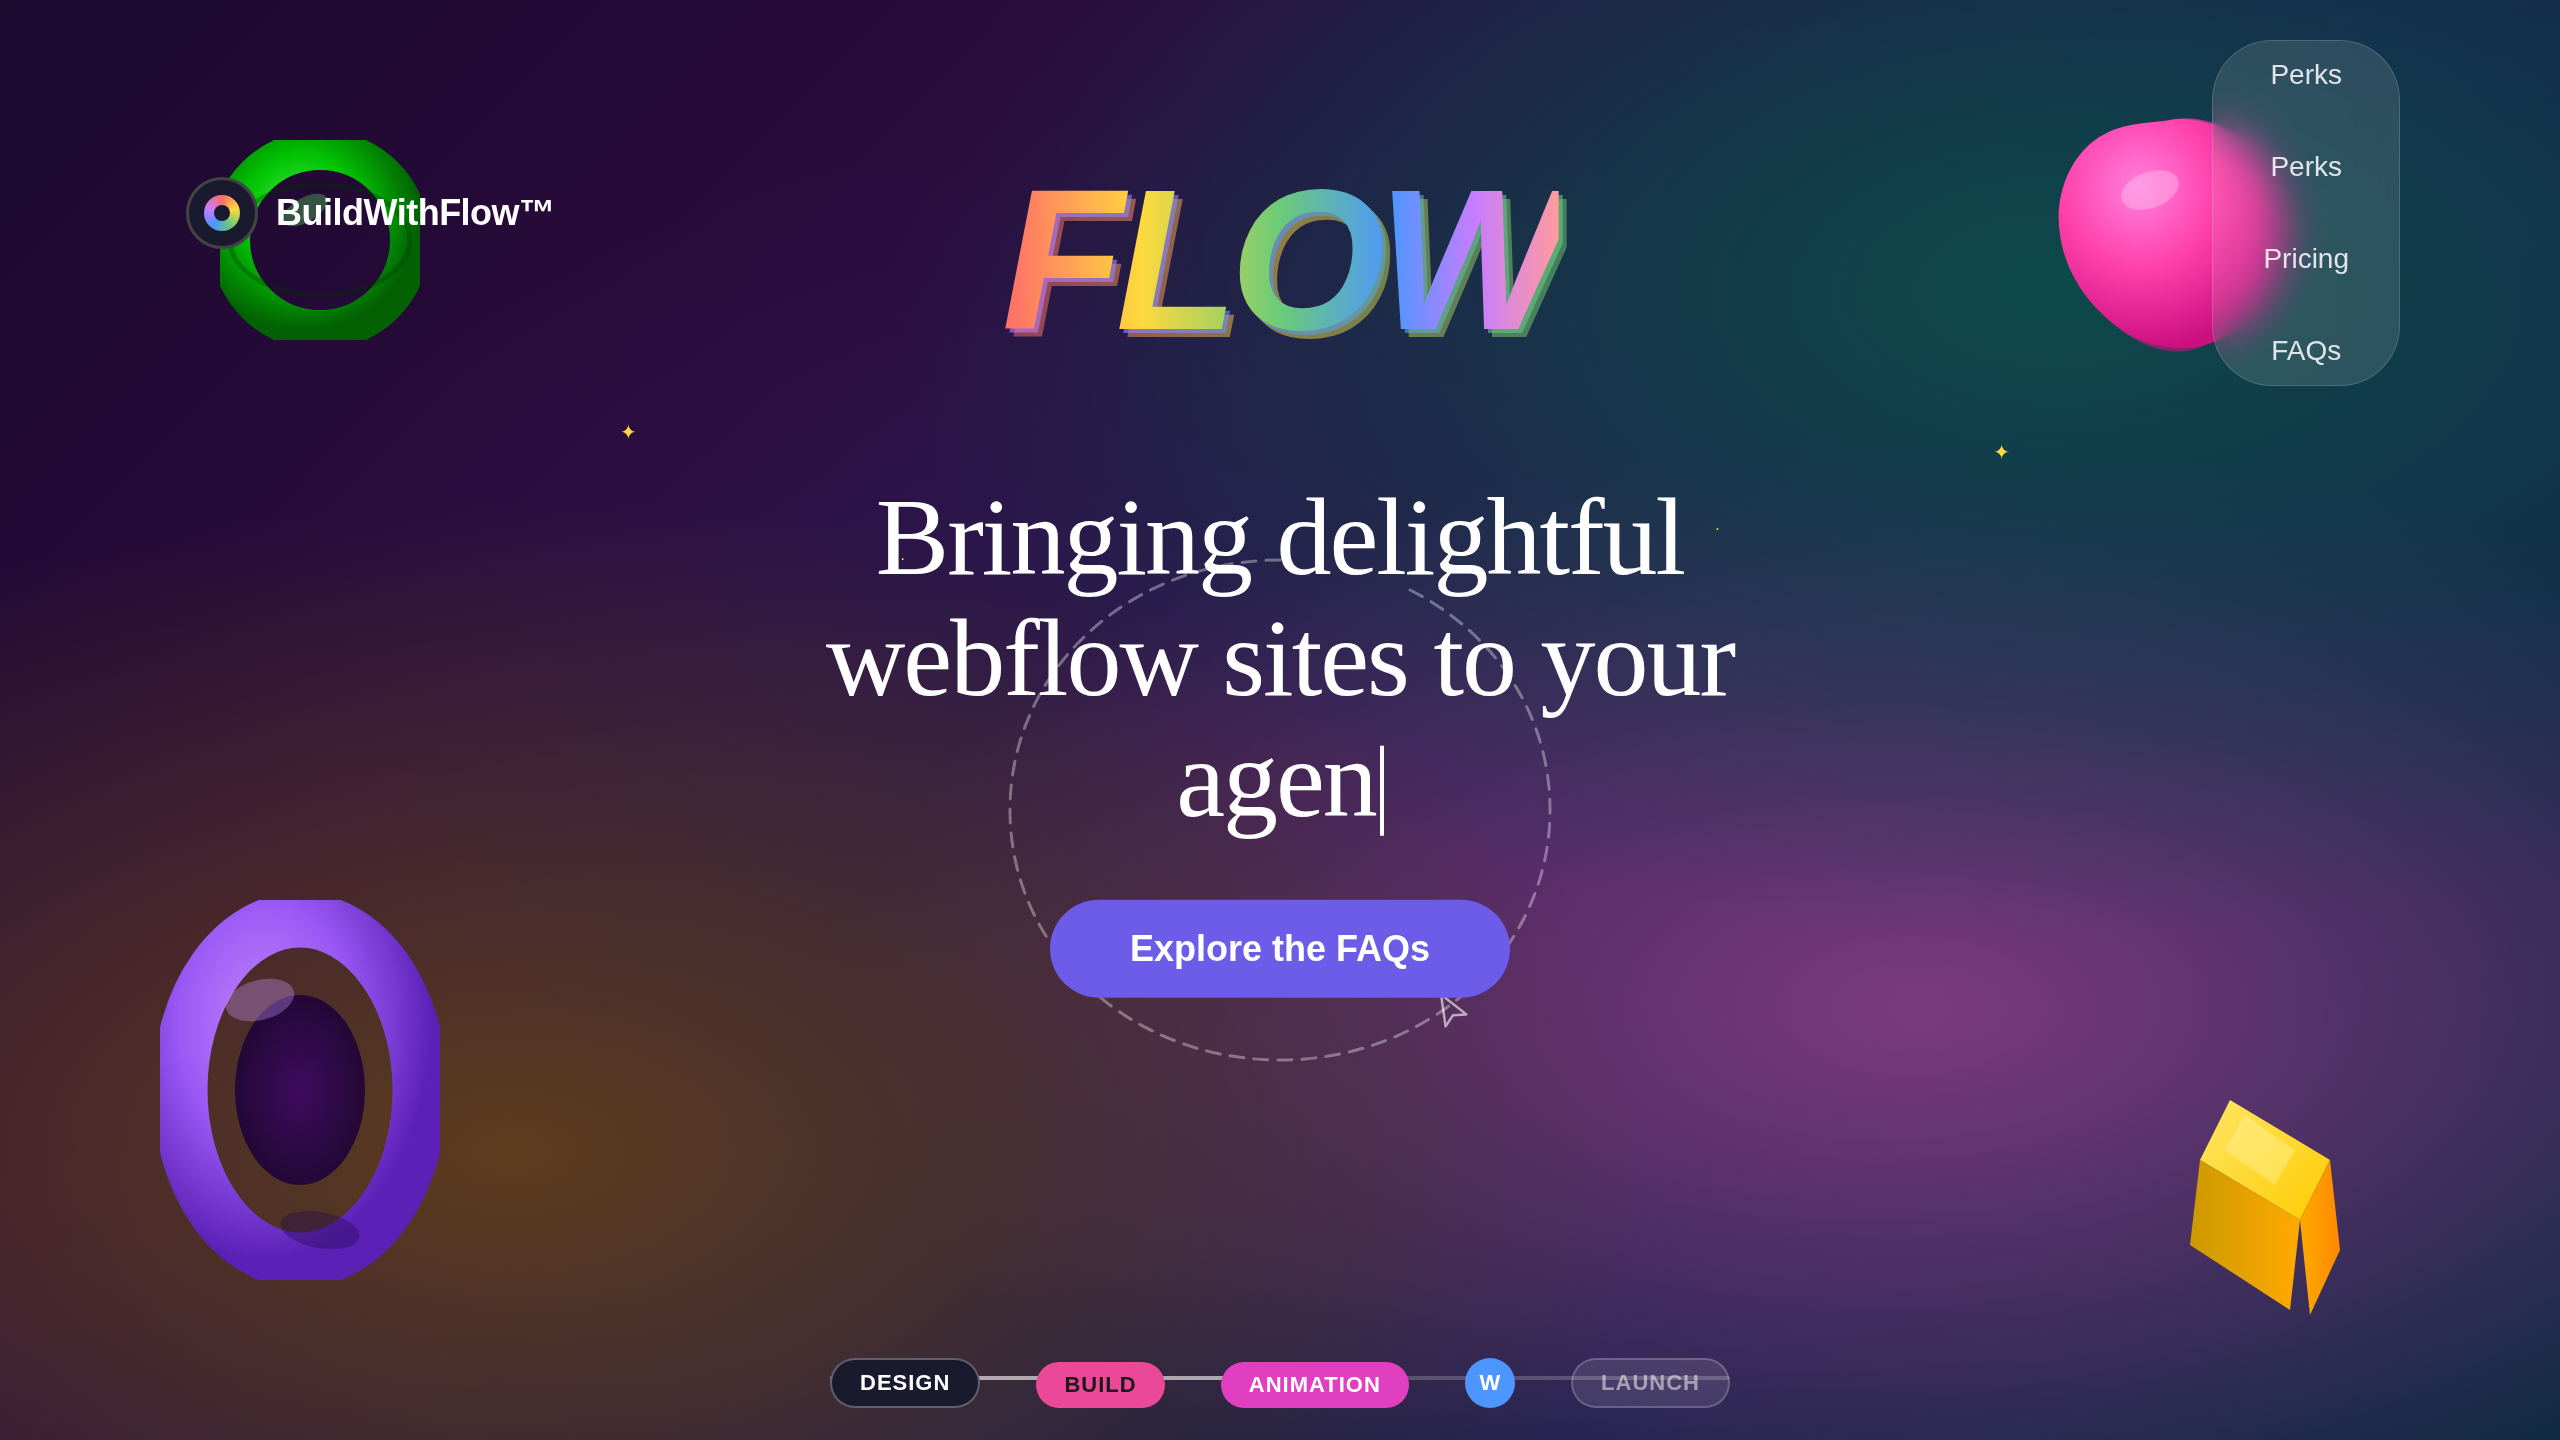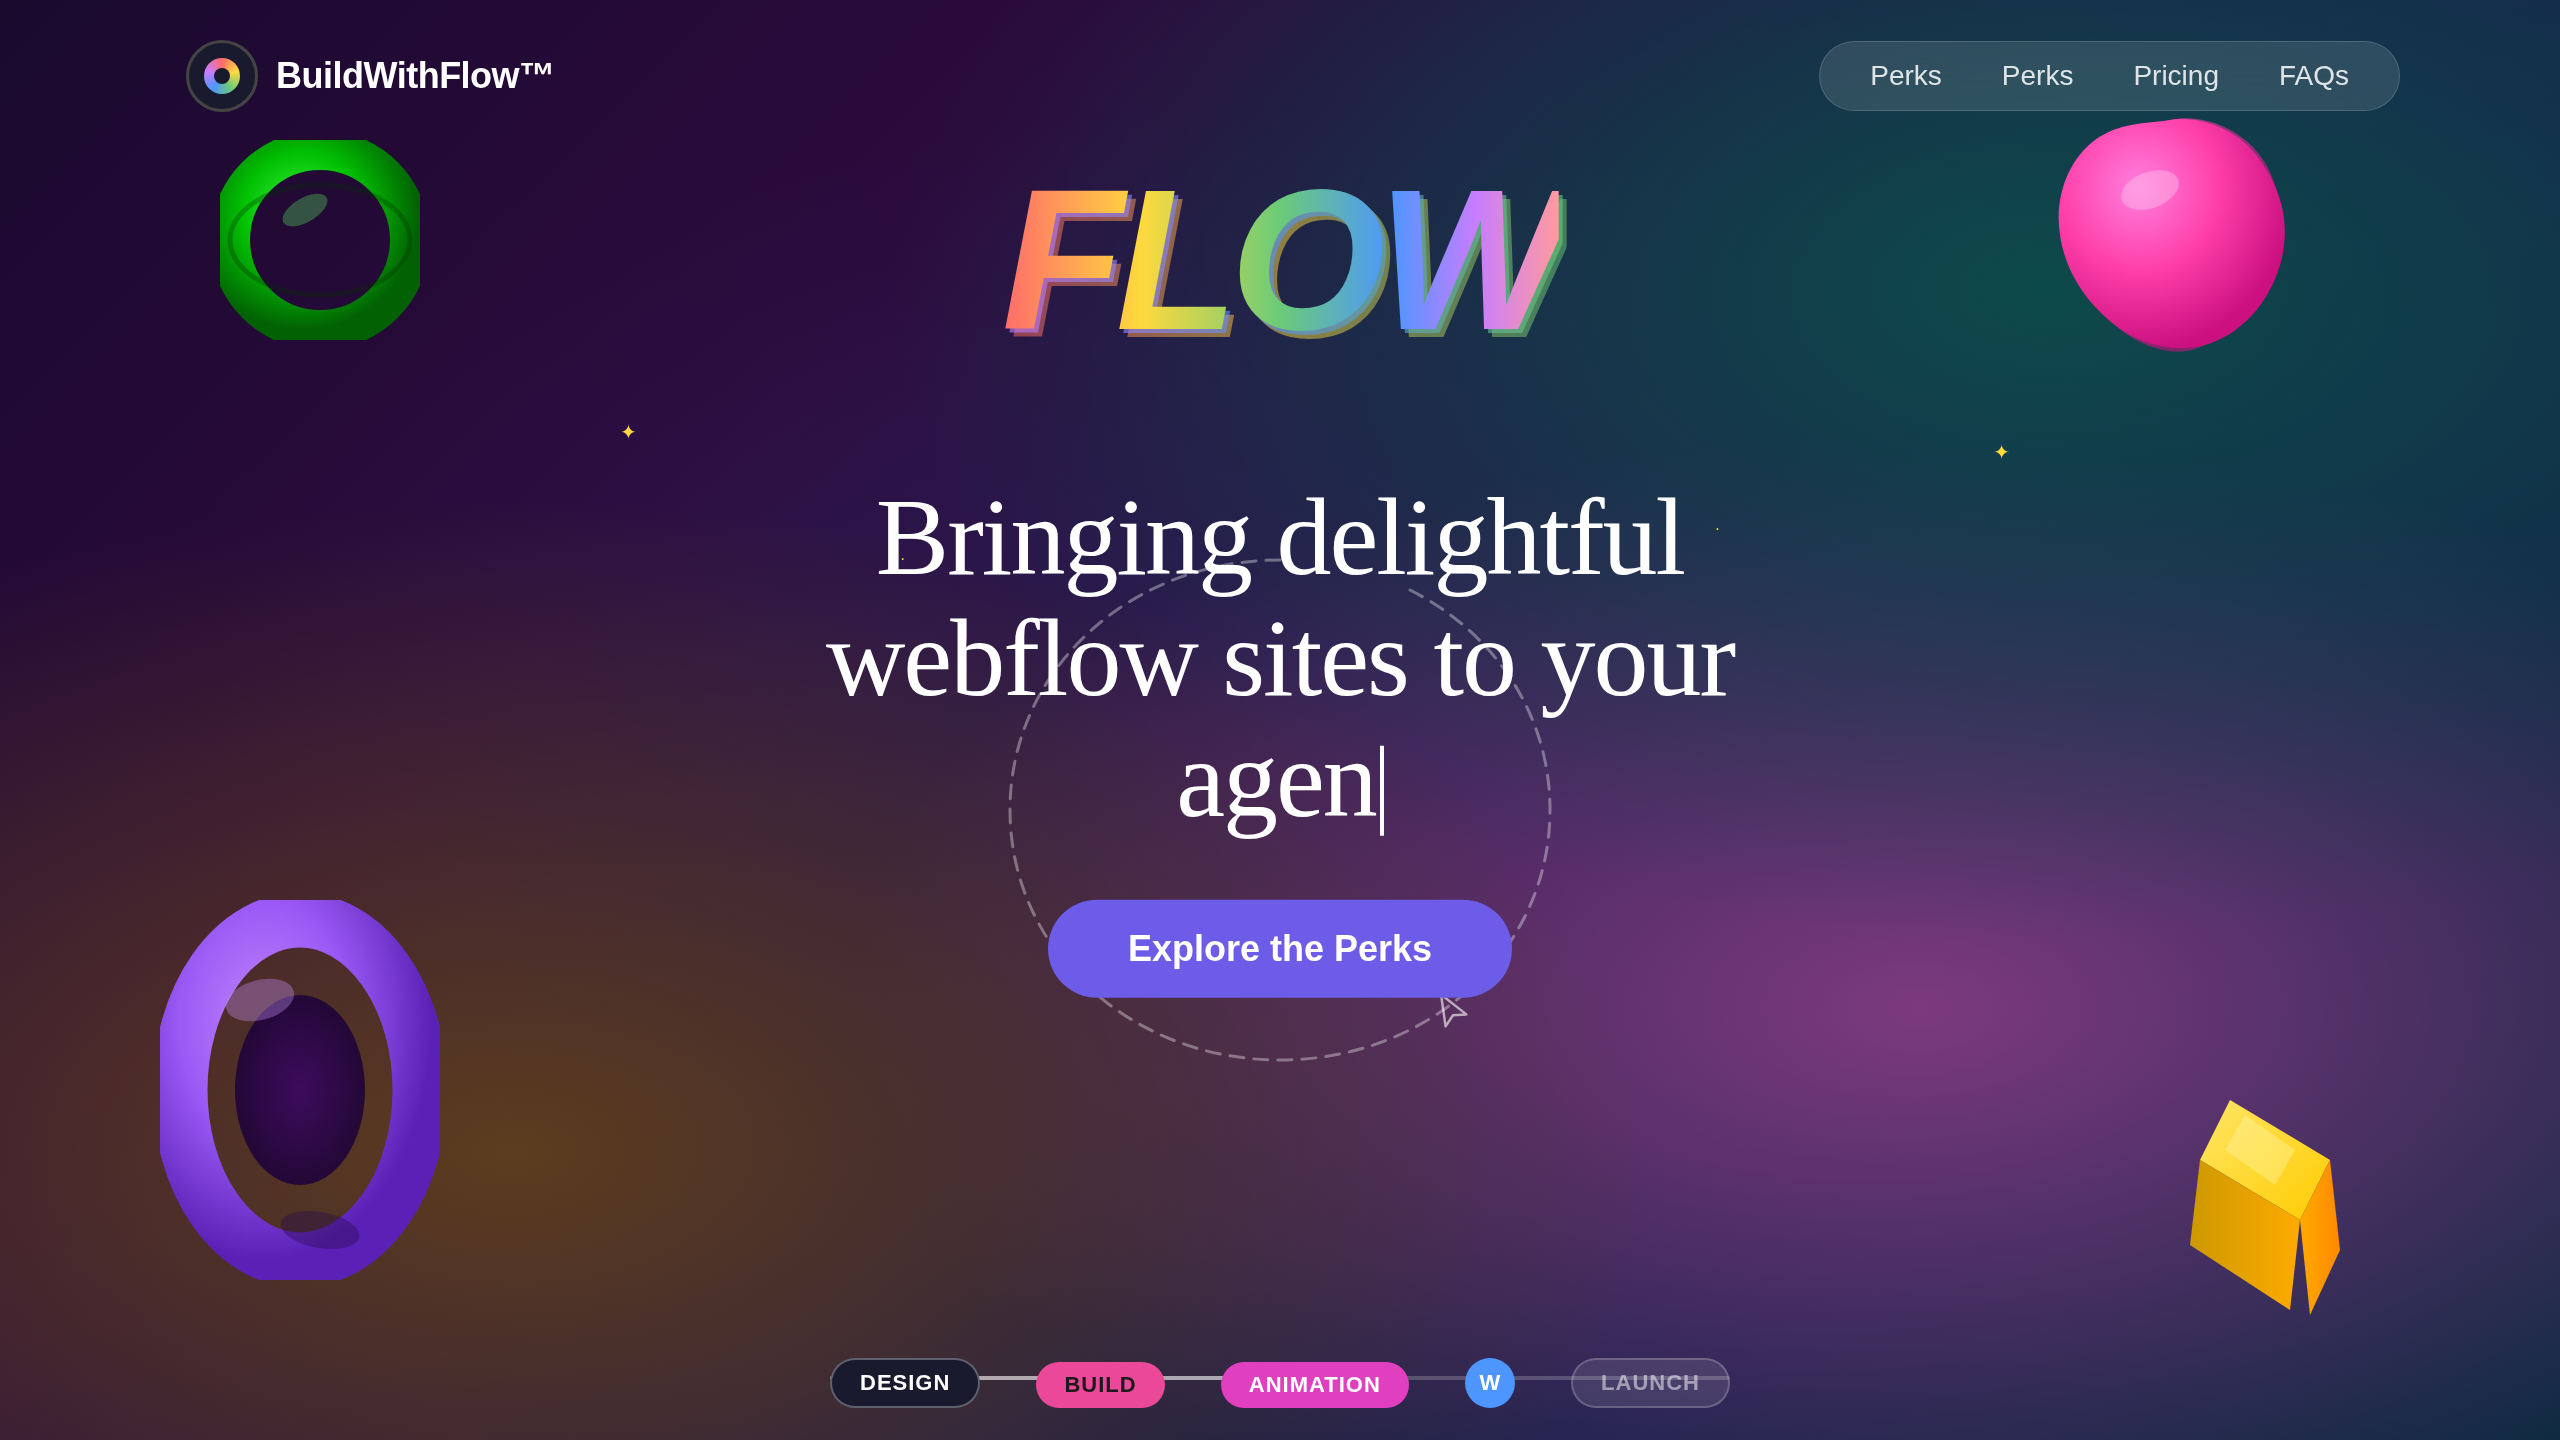--- a/index.html
+++ b/index.html
@@ -83,20 +83,21 @@
 
     .nav-menu {
       background: rgba(255,255,255,0.12);
       backdrop-filter: blur(20px);
       border-radius: 60px;
       padding: 18px 50px;
       display: flex;
       gap: 60px;
       align-items: center;
       border: 1px solid rgba(255,255,255,0.15);
+      flex-direction: column;
     }
 
     .nav-item {
       color: rgba(255,255,255,0.85);
       font-size: 28px;
       font-weight: 500;
       cursor: pointer;
       text-decoration: none;
     }
 
@@ -404,21 +405,21 @@
 
   <div style="height: 180px;"></div>
 
   <h1 class="hero-title">
     <span>Bringing delightful</span><br>
     <span>webflow sites to your</span><br>
     <span>agen</span><span class="cursor-blink"></span>
   </h1>
 
   <div style="margin-bottom: 30px;">
-    <button class="cta-button">Explore the Perks</button>
+    <button class="cta-button">Explore the FAQs</button>
   </div>
 
 </div>
 
 <div style="position: absolute; top: 50%; left: 50%; transform: translate(-50%, -35%); z-index: 5; width: 700px; height: 600px; pointer-events: none;">
   <svg viewBox="0 0 700 600" xmlns="http://www.w3.org/2000/svg" width="700" height="600">
     <path d="M350,50 C200,50 80,160 80,300 C80,440 200,550 350,550 C500,550 620,440 620,300 C620,200 560,120 480,80" fill="none" stroke="rgba(255,255,255,0.35)" stroke-width="3" stroke-dasharray="14,10" stroke-linecap="round"></path>
 
     <g transform="translate(520, 500) rotate(-30)">
       <polygon points="0,-18 -12,12 0,6 12,12" fill="none" stroke="rgba(255,255,255,0.6)" stroke-width="2.5" stroke-linejoin="round"></polygon>

